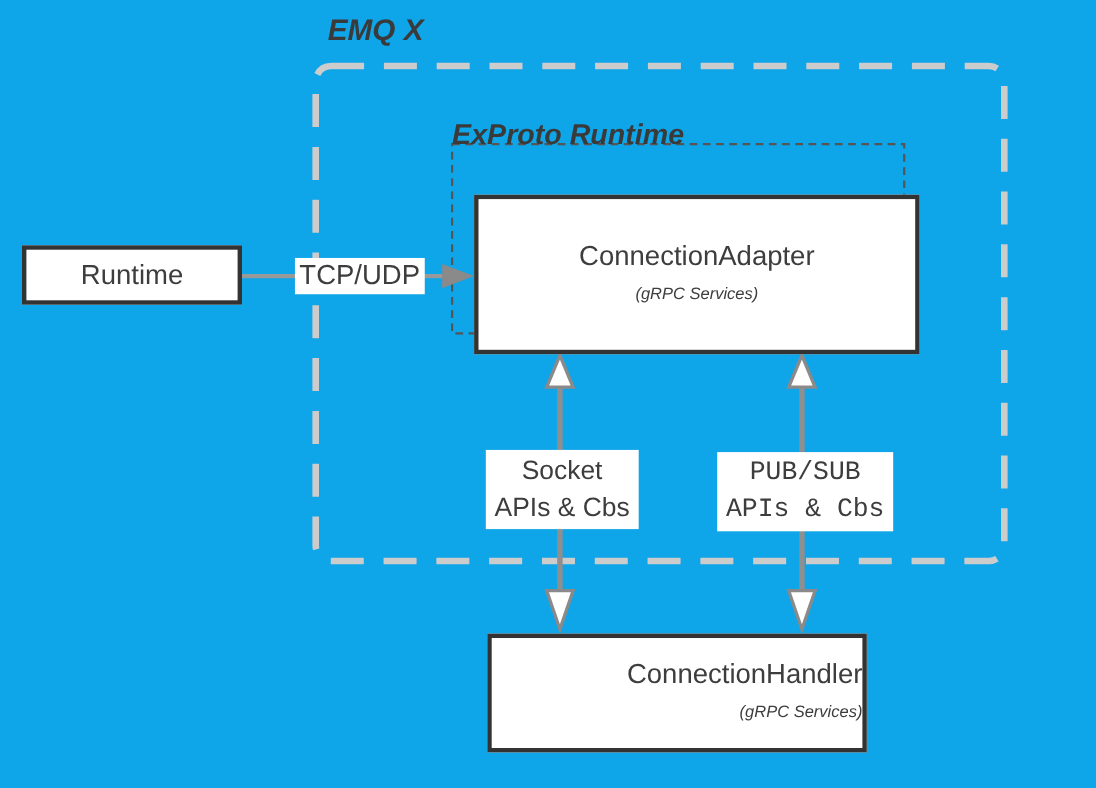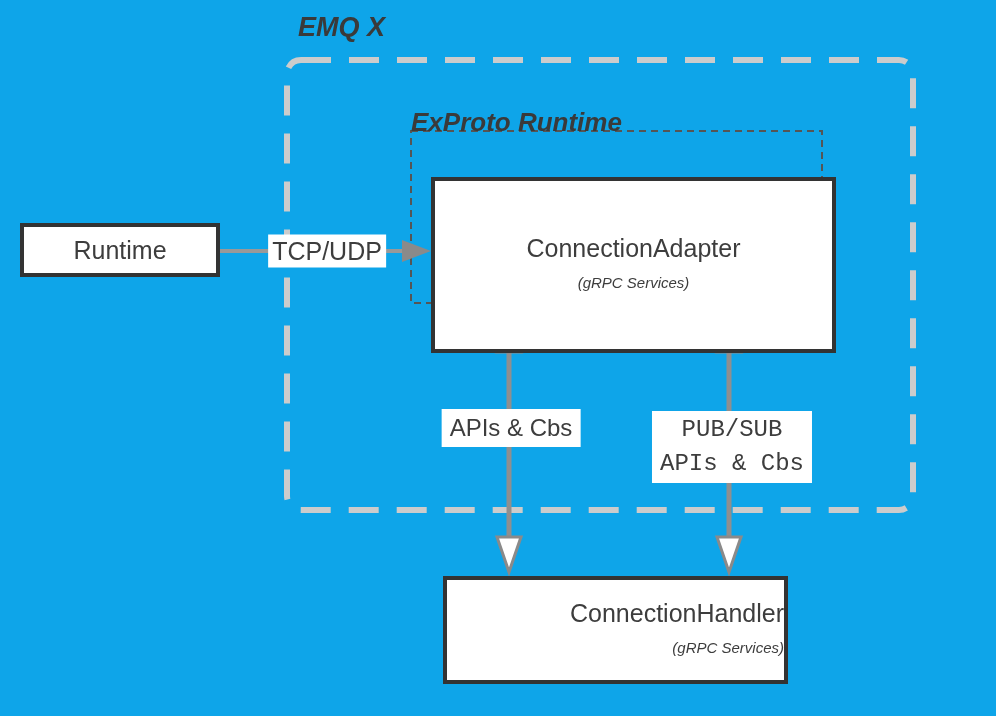--- a/index.html
+++ b/index.html
@@ -56,21 +56,21 @@
     left: 20px;
     top: 223px;
     width: 200px;
     height: 54px;
     font-size: 25px;
   }
   .node-adapter {
     left: 431px;
     top: 177px;
     width: 405px;
-    height: 176px;
+    height: 145px;
   }
   .node-handler {
     left: 443px;
     top: 576px;
     width: 345px;
     height: 108px;
     align-items: flex-end;
   }
   .node-title {
     font-size: 25px;
@@ -150,20 +150,21 @@
   </div>
 
   <div class="node node-handler">
     <span class="node-title">ConnectionHandler</span>
     <span class="node-subtitle">(gRPC Services)</span>
   </div>
 
   <div class="edge-label tcp-label">TCP/UDP</div>
 
   <div class="edge-label v-label socket-label">
+    <div>Socket</div>
     <div>APIs &amp; Cbs</div>
   </div>
 
   <div class="edge-label v-label pubsub-label">
     <div>PUB/SUB</div>
     <div>APIs &amp; Cbs</div>
   </div>
 
 </div>
 

